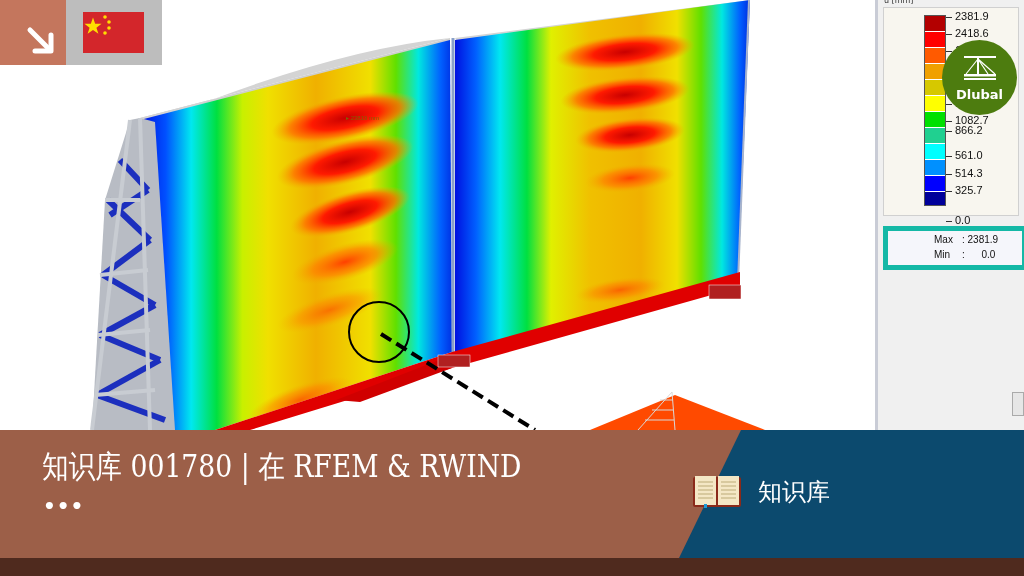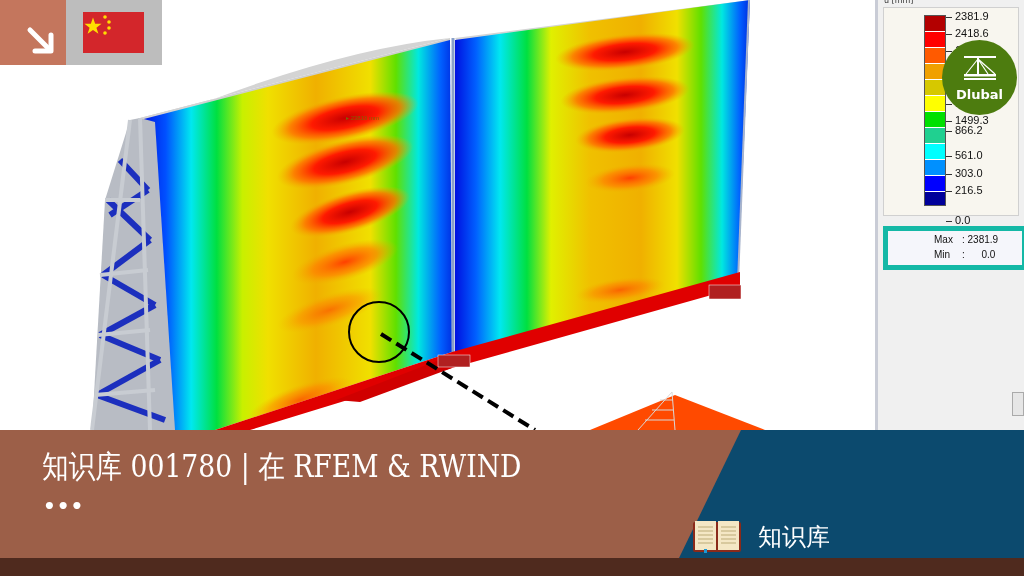--- a/index.html
+++ b/index.html
@@ -21,21 +21,21 @@
   .dlubal { position:absolute; left:942px; top:40px; width:75px; height:75px; border-radius:50%; background:#4d7c0f; }
   .dlubal svg { position:absolute; left:22px; top:16px; }
   .dlubal-text { position:absolute; left:0; width:100%; top:47px; text-align:center; color:#fff; font-weight:bold; font-size:13px; font-family:"DejaVu Sans", sans-serif; }
   .corner-arrow { position:absolute; left:0; top:0; width:66px; height:65px; background:#c4765d; }
   .corner-flag { position:absolute; left:66px; top:0; width:96px; height:65px; background:#bdbdbd; }
   .flag { position:absolute; left:17px; top:12px; width:61px; height:41px; background:#d3262b; }
   .banner { position:absolute; left:0; top:430px; width:1024px; height:140px; background:#0c4a6e; }
   .banner-left { position:absolute; left:0; top:0; width:1024px; height:128px; background:#9c5f48; clip-path:polygon(0 0, 741px 0, 679px 128px, 0 128px); }
   .title { position:absolute; left:42px; top:16px; color:#ffffff; font-family:"DejaVu Serif", serif; font-size:31px; letter-spacing:0px; white-space:nowrap; transform:scaleX(0.86); transform-origin:left top; }
   .ellipsis { position:absolute; left:43px; top:64px; color:#fff; font-size:20px; font-weight:bold; letter-spacing:1px; }
-  .kb-link { position:absolute; left:692px; top:44px; display:flex; align-items:center;margin-top:45px; }
+  .kb-link { position:absolute; left:692px; top:44px; display:flex; align-items:center; }
   .kb-label { color:#fff; font-family:"DejaVu Serif", serif; font-size:24px; margin-left:16px; }
   .footer { position:absolute; left:0; top:558px; width:1024px; height:18px; background:#4f2a1e; }
 </style>
 </head>
 <body>
 
 <div class="viewport">
   <svg width="875" height="430" viewBox="0 0 875 430">
     <defs>
       <linearGradient id="hgradL" x1="0" y1="0" x2="1" y2="0">
@@ -170,25 +170,25 @@
       <div class="scale-seg" style="height:16px;background:#0000ff"></div>
       <div class="scale-seg" style="height:13px;background:#00009a;border-bottom:none"></div>
     </div>
     <div class="ticks">
       <div class="tick" style="top:0px">2381.9</div>
       <div class="tick" style="top:17px">2418.6</div>
       <div class="tick" style="top:34px">1948.8</div>
       <div class="tick" style="top:52px">1732.3</div>
       <div class="tick" style="top:69px">1515.8</div>
       <div class="tick" style="top:87px">1299.2</div>
-      <div class="tick" style="top:104px">1499.3</div>
+      <div class="tick" style="top:104px">1082.7</div>
       <div class="tick" style="top:114px">866.2</div>
       <div class="tick" style="top:139px">561.0</div>
-      <div class="tick" style="top:157px">303.0</div>
-      <div class="tick" style="top:174px">216.5</div>
+      <div class="tick" style="top:157px">514.3</div>
+      <div class="tick" style="top:174px">325.7</div>
       <div class="tick" style="top:204px">0.0</div>
     </div>
   </div>
   <div class="maxmin">
     <div class="mm-row" style="top:3px"><span class="lbl">Max</span><span>: 2381.9</span></div>
     <div class="mm-row" style="top:18px"><span class="lbl">Min</span><span style="white-space:pre">:      0.0</span></div>
   </div>
   <div class="mini-icon"></div>
 </div>
 

